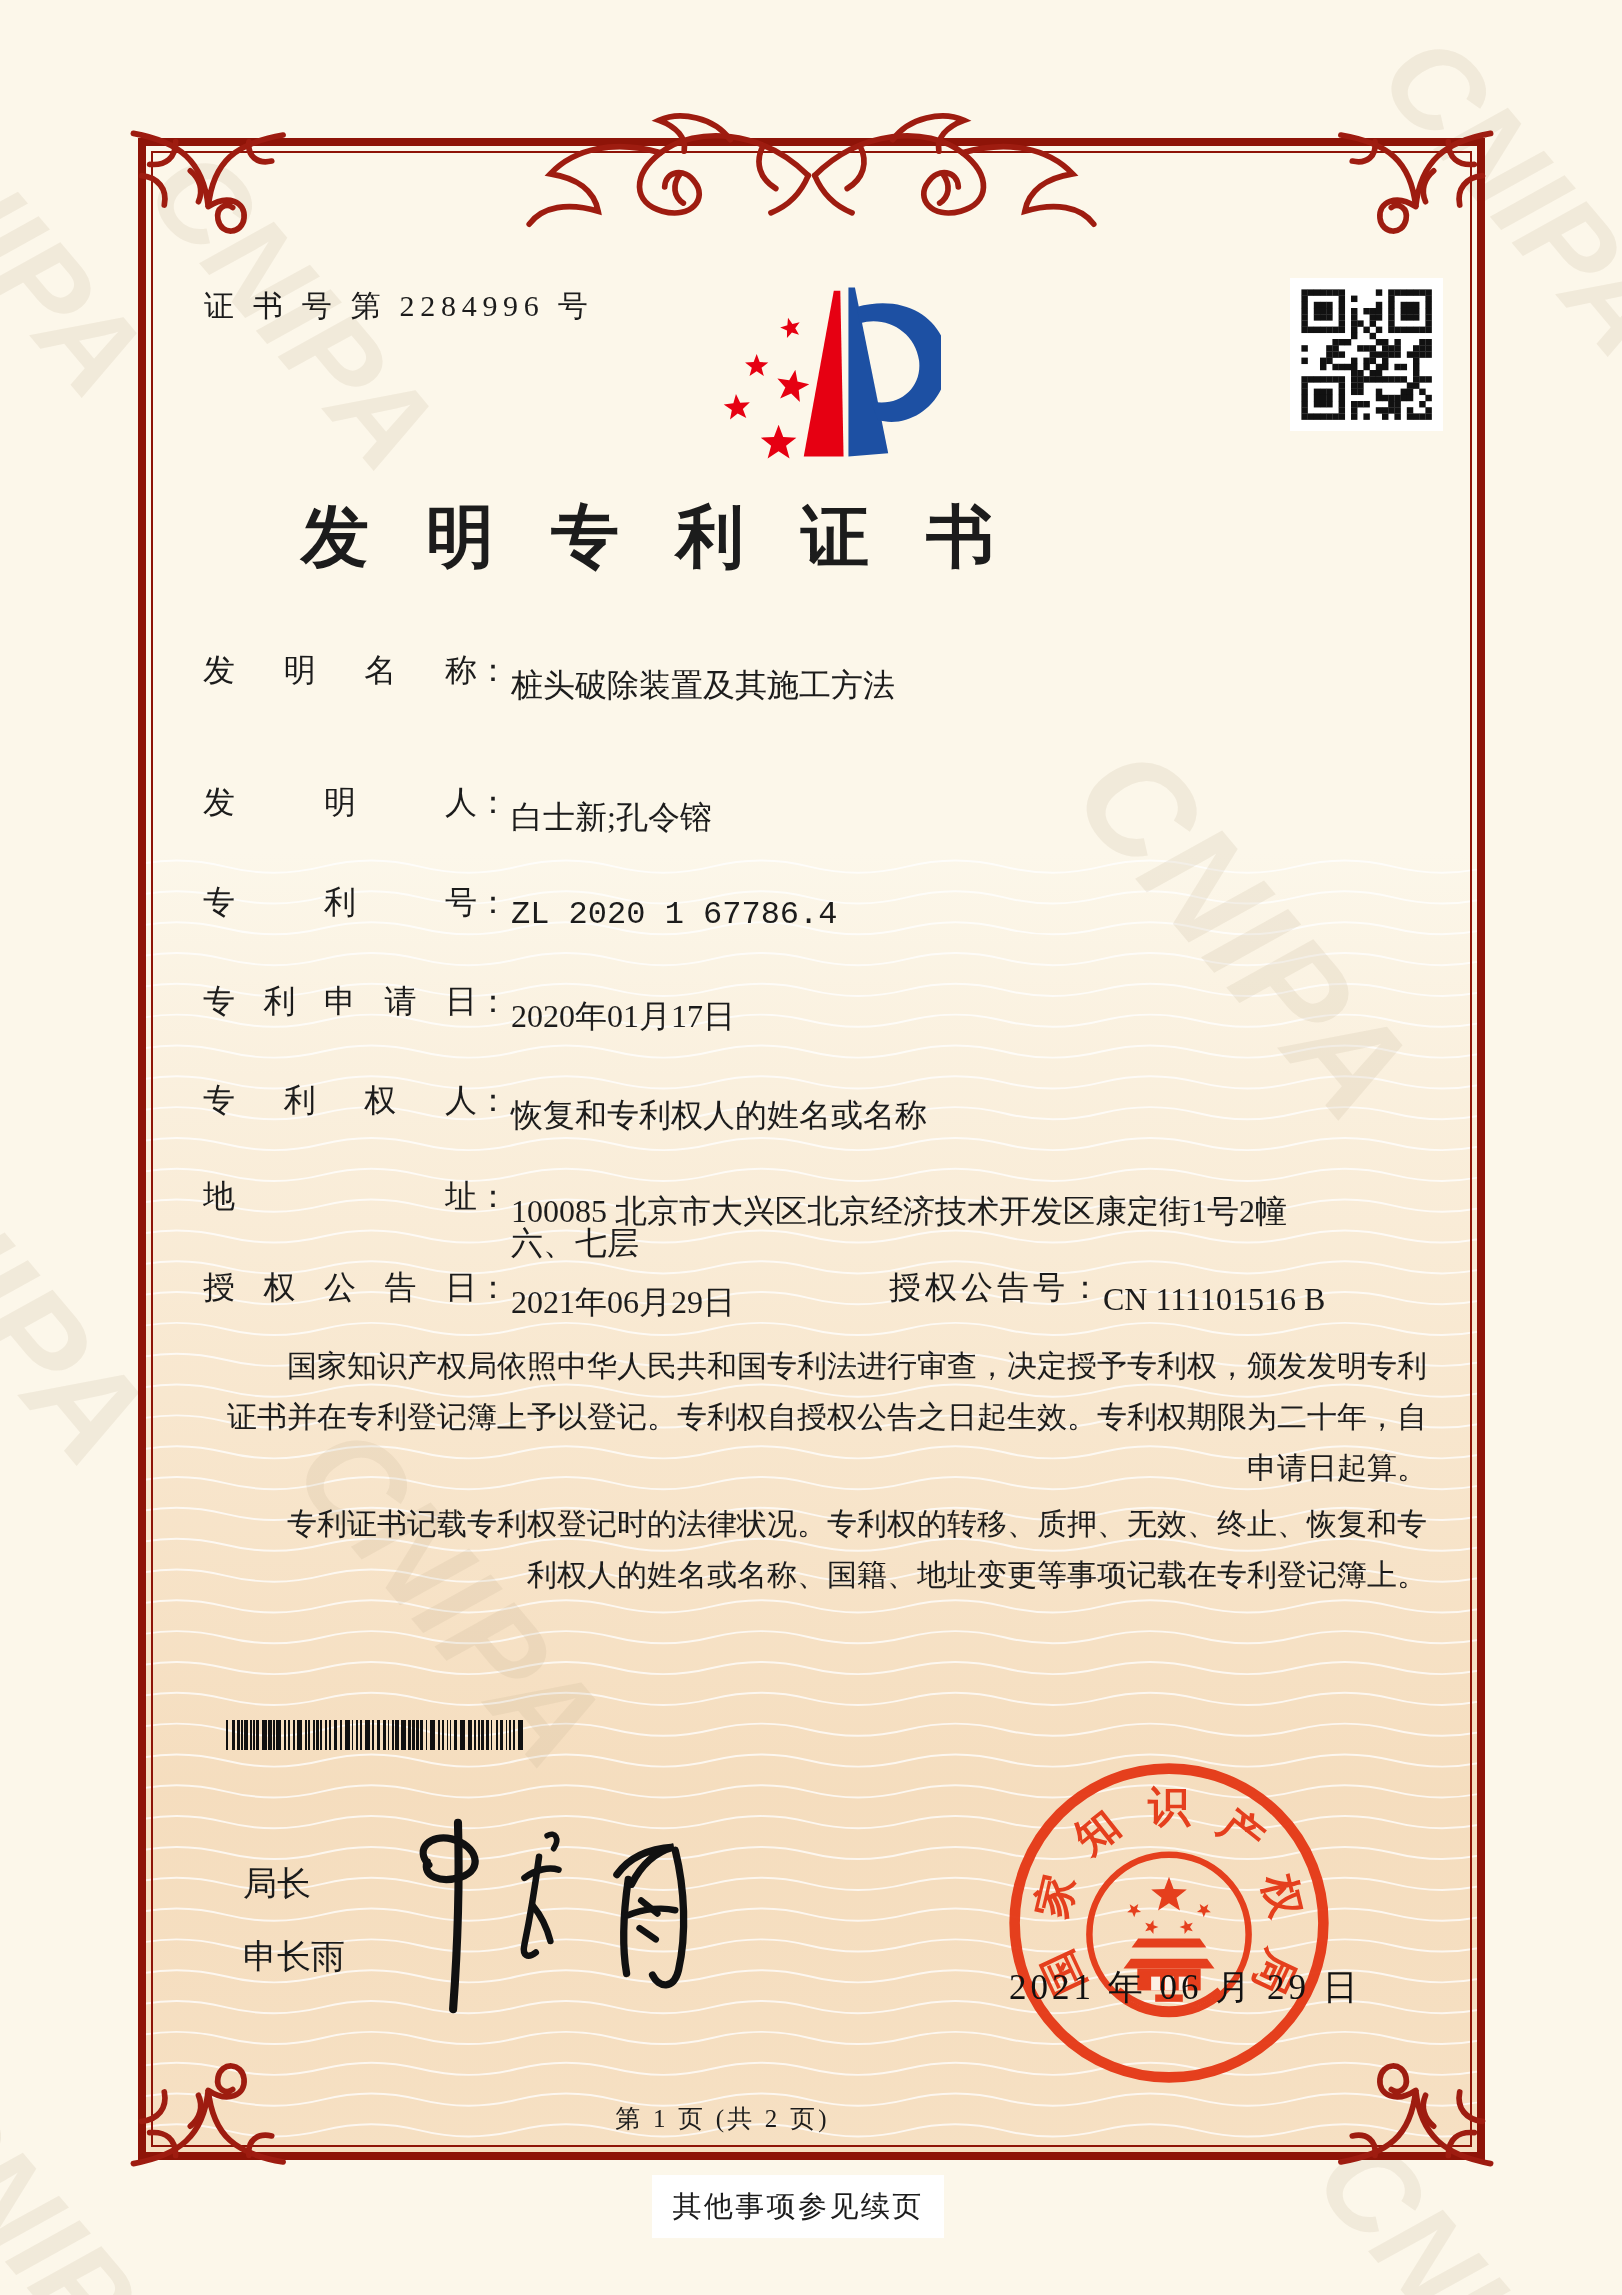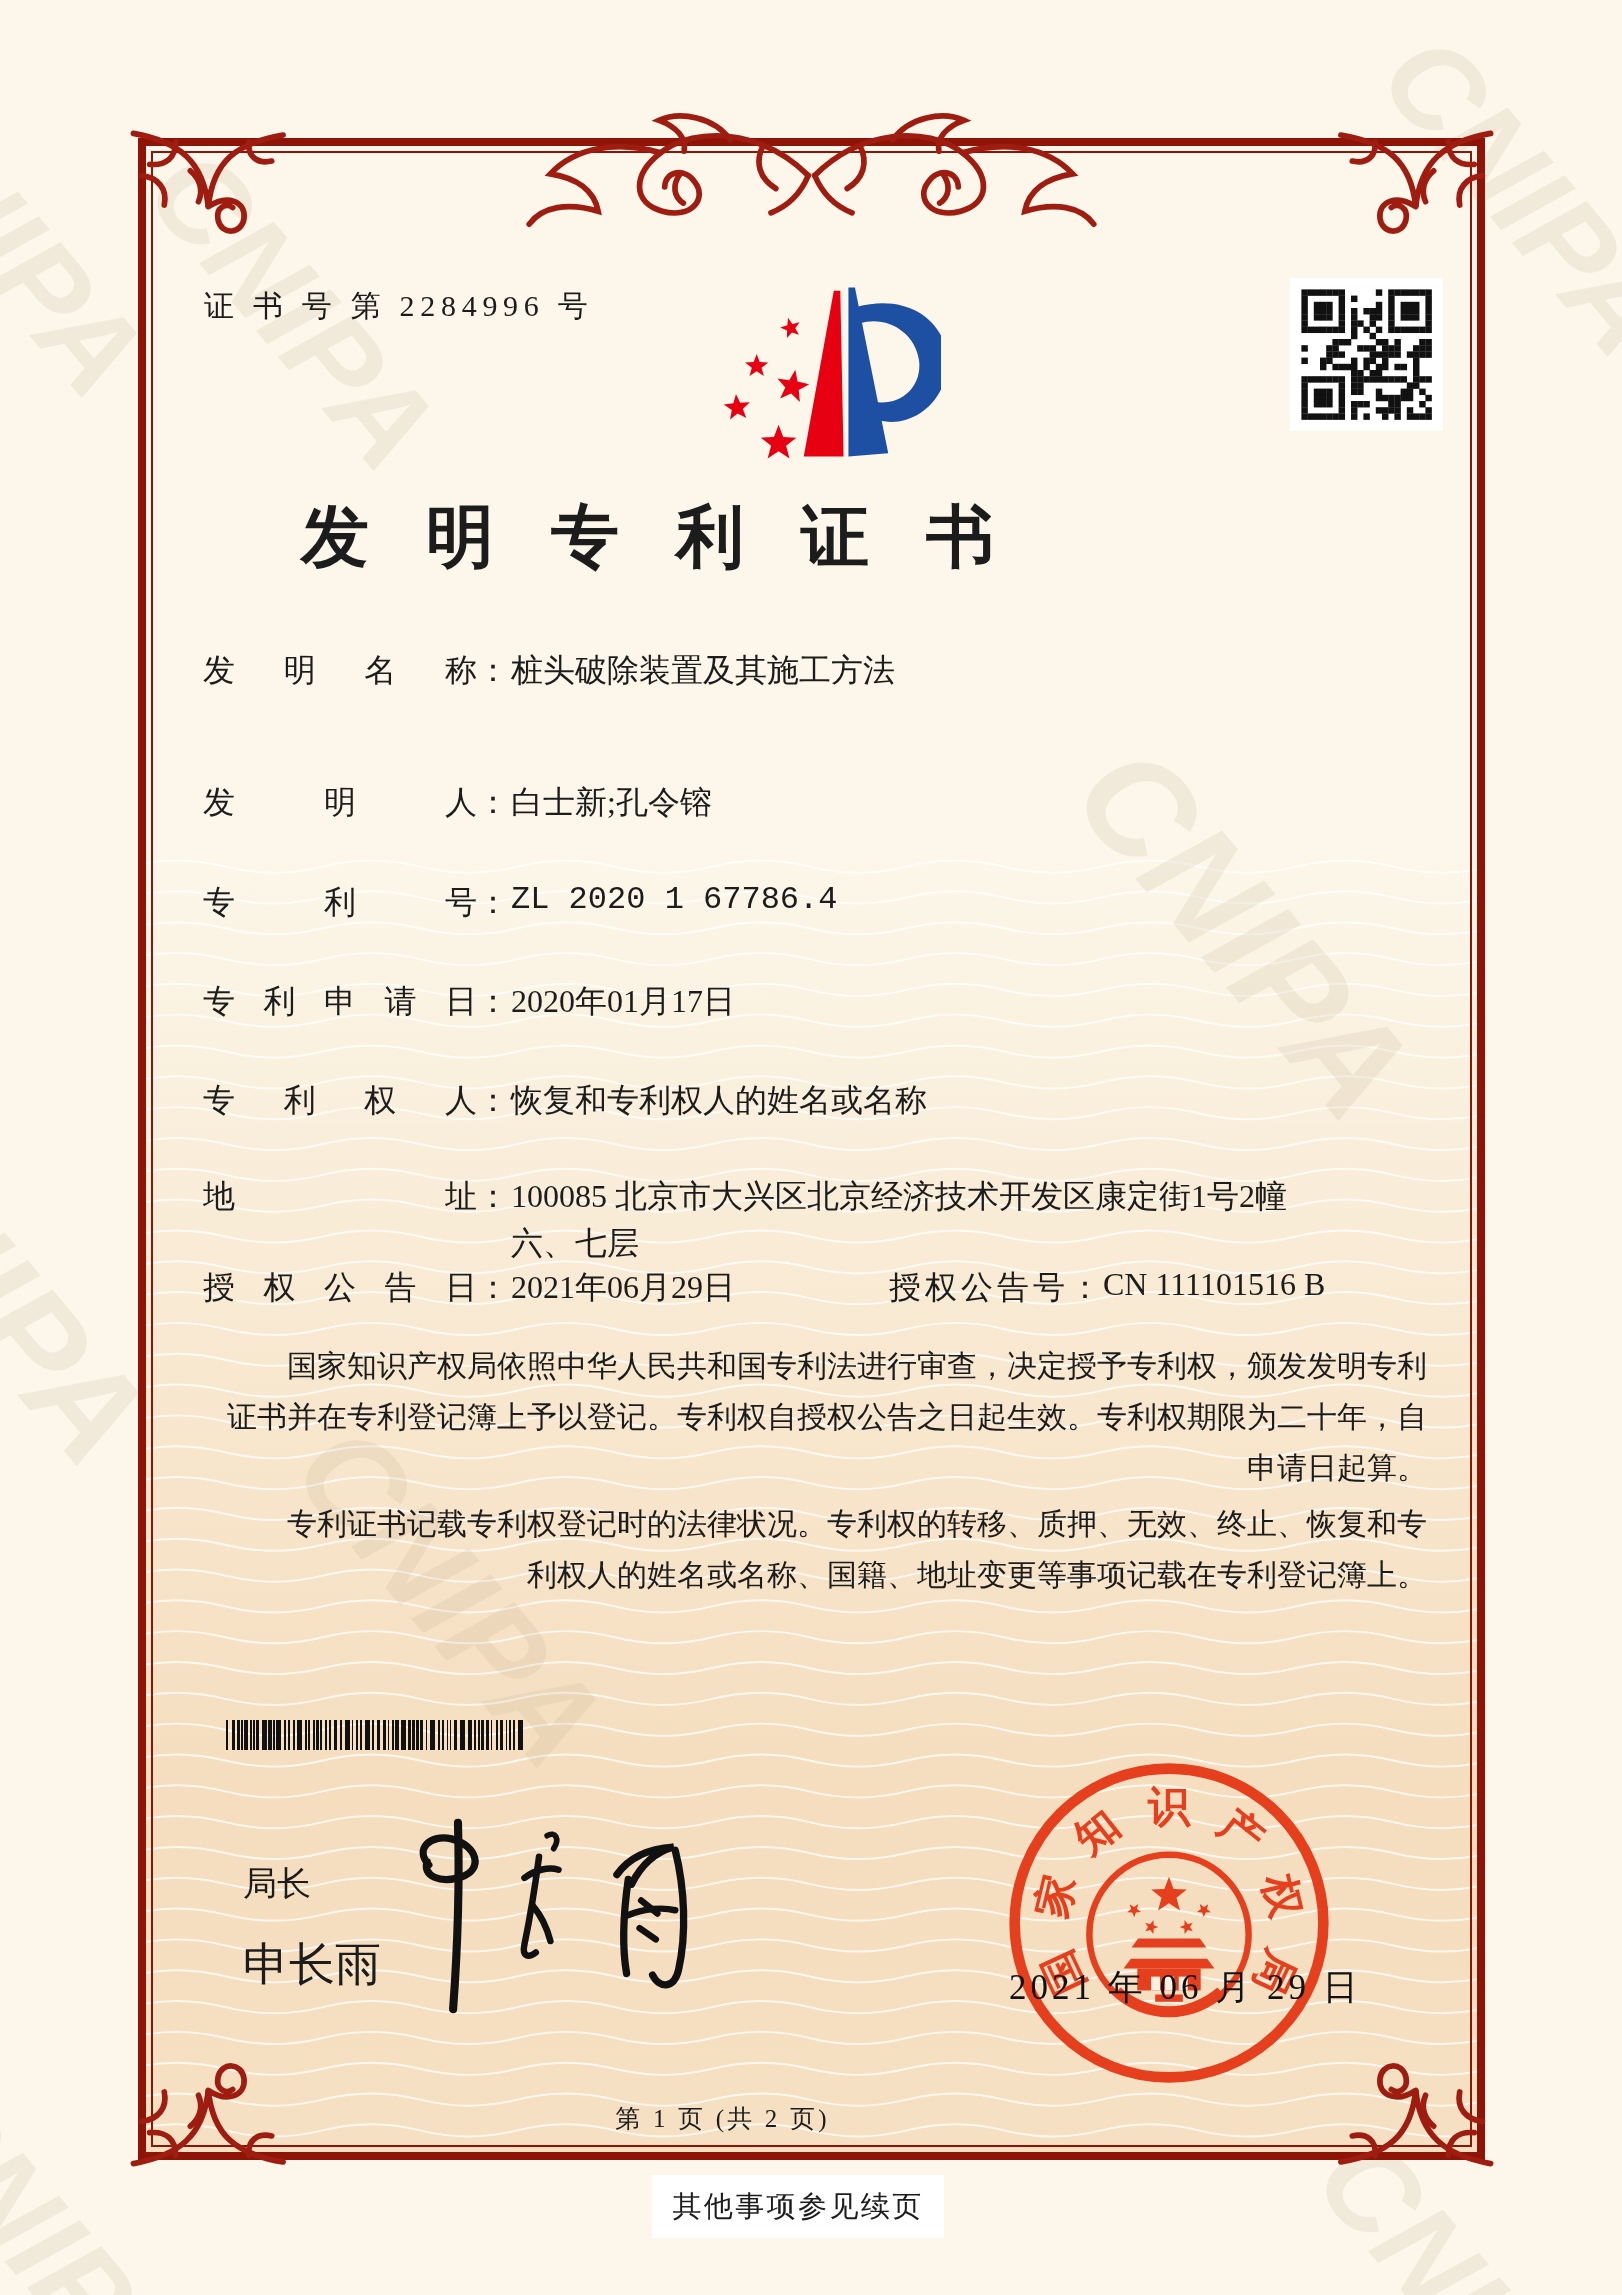--- a/index.html
+++ b/index.html
@@ -21,32 +21,32 @@
   
   .certno{position:absolute;left:204px;top:286px;font-size:30px;letter-spacing:5.7px;z-index:3;}
   .logo{position:absolute;left:712px;top:281px;width:229px;height:190px;z-index:3;}
   .qr{position:absolute;left:1290px;top:278px;width:153px;height:153px;background:#fff;z-index:3;}
   .title{position:absolute;left:0;top:492px;width:1295px;text-align:center;font-size:68px;font-weight:bold;
          letter-spacing:57px;margin-left:0;text-indent:57px;z-index:3;}
   
   .frow{position:absolute;left:203px;z-index:3;font-size:32px;display:flex;}
   .lbl{display:inline-block;width:274px;text-align:justify;text-align-last:justify;}
   .colon{display:inline-block;width:34px;}
-  .fval{white-space:nowrap;}
+  .fval{white-space:nowrap;margin-top:15px;}
   .addr2{position:absolute;left:511px;top:1222px;font-size:32px;z-index:3;}
   .lbl2{letter-spacing:4px;}
   
   .body-text{position:absolute;left:203px;top:1340px;width:1224px;z-index:3;font-size:30px;line-height:51px;}
   .body-text p{margin:0 0 4.9px 0;text-indent:2em;text-align:right;}
   
   .barcode{position:absolute;left:226px;top:1720px;width:310px;height:30px;z-index:3;font-size:0;}
   .barcode i{display:inline-block;height:30px;background:#111;}
   .barcode b{display:inline-block;height:30px;background:transparent;}
   .sig-title{position:absolute;left:243px;top:1861px;font-size:34px;z-index:3;}
-  .sig-name{position:absolute;left:243px;top:1934px;font-size:46px;z-index:3;}
+  .sig-name{position:absolute;left:243px;top:1934px;font-size:34px;z-index:3;}
   .signature{position:absolute;left:380px;top:1800px;z-index:5;}
   
   .seal{position:absolute;left:1000px;top:1754px;width:338px;height:338px;z-index:4;opacity:.96;}
   .seal-date{position:absolute;left:1009px;top:1964px;width:341px;font-size:35px;letter-spacing:4px;
              color:#111;z-index:5;white-space:nowrap;}
   
   .pageinfo{position:absolute;left:560px;top:2102px;width:325px;text-align:center;font-size:25px;
             letter-spacing:3.2px;z-index:3;}
   .footnote{position:absolute;left:652px;top:2175px;width:292px;height:63px;background:#fff;z-index:3;
             text-align:center;font-size:29px;line-height:63px;letter-spacing:2.4px;}

